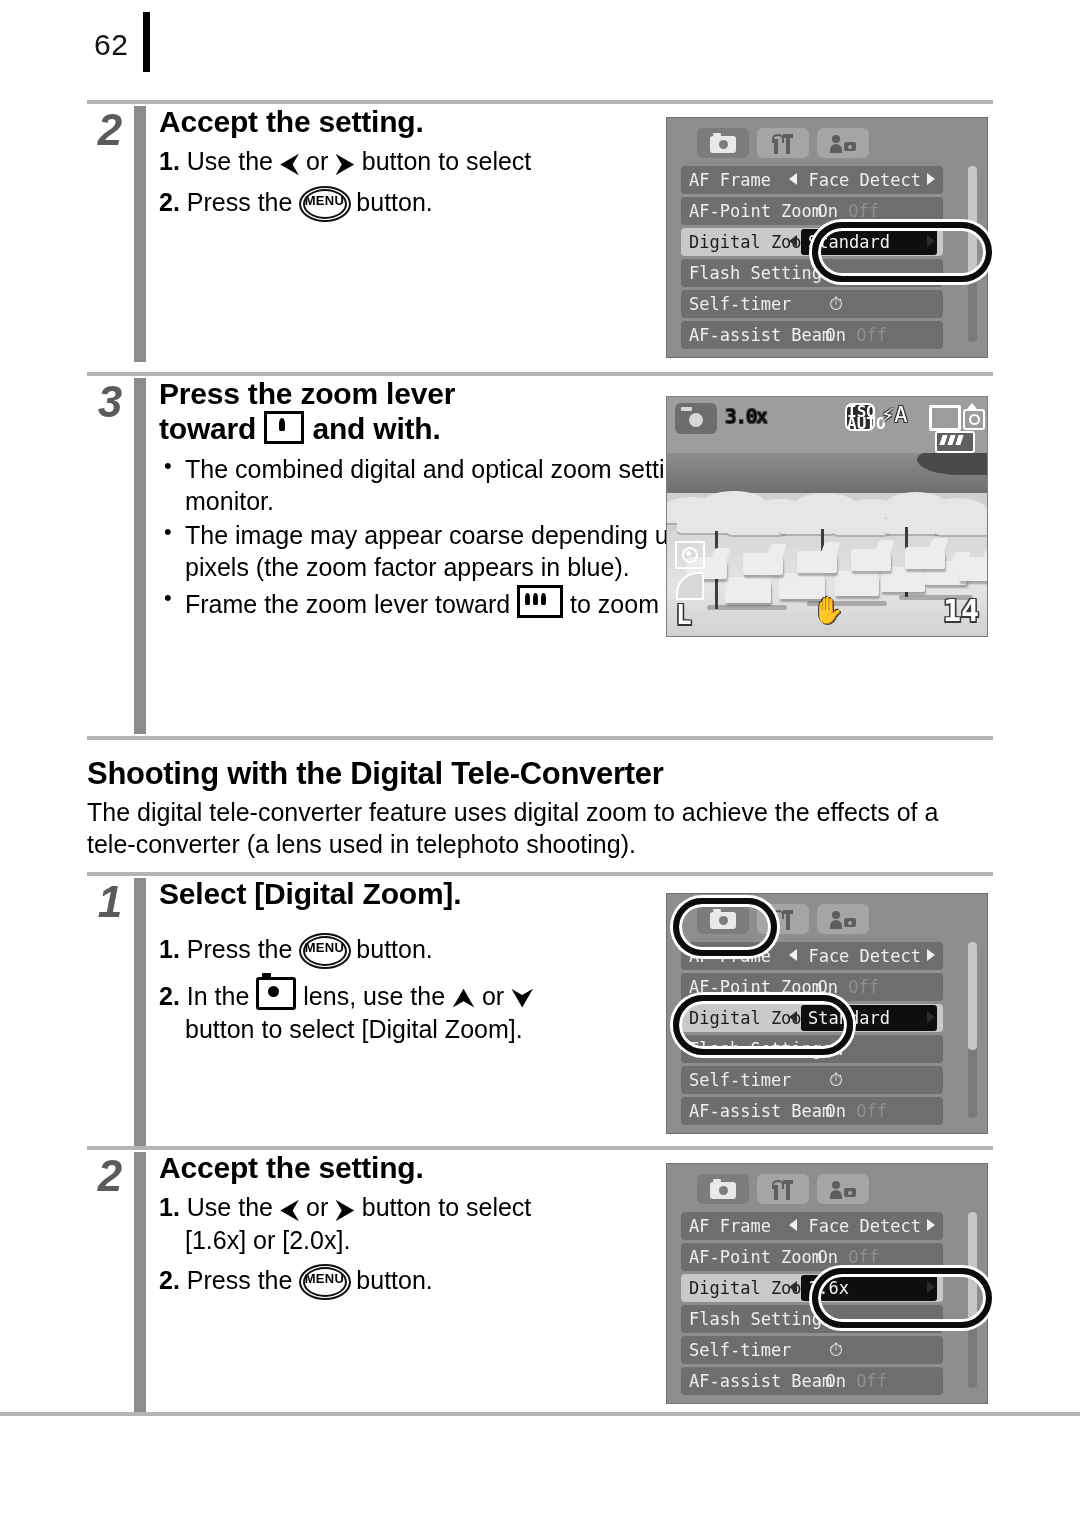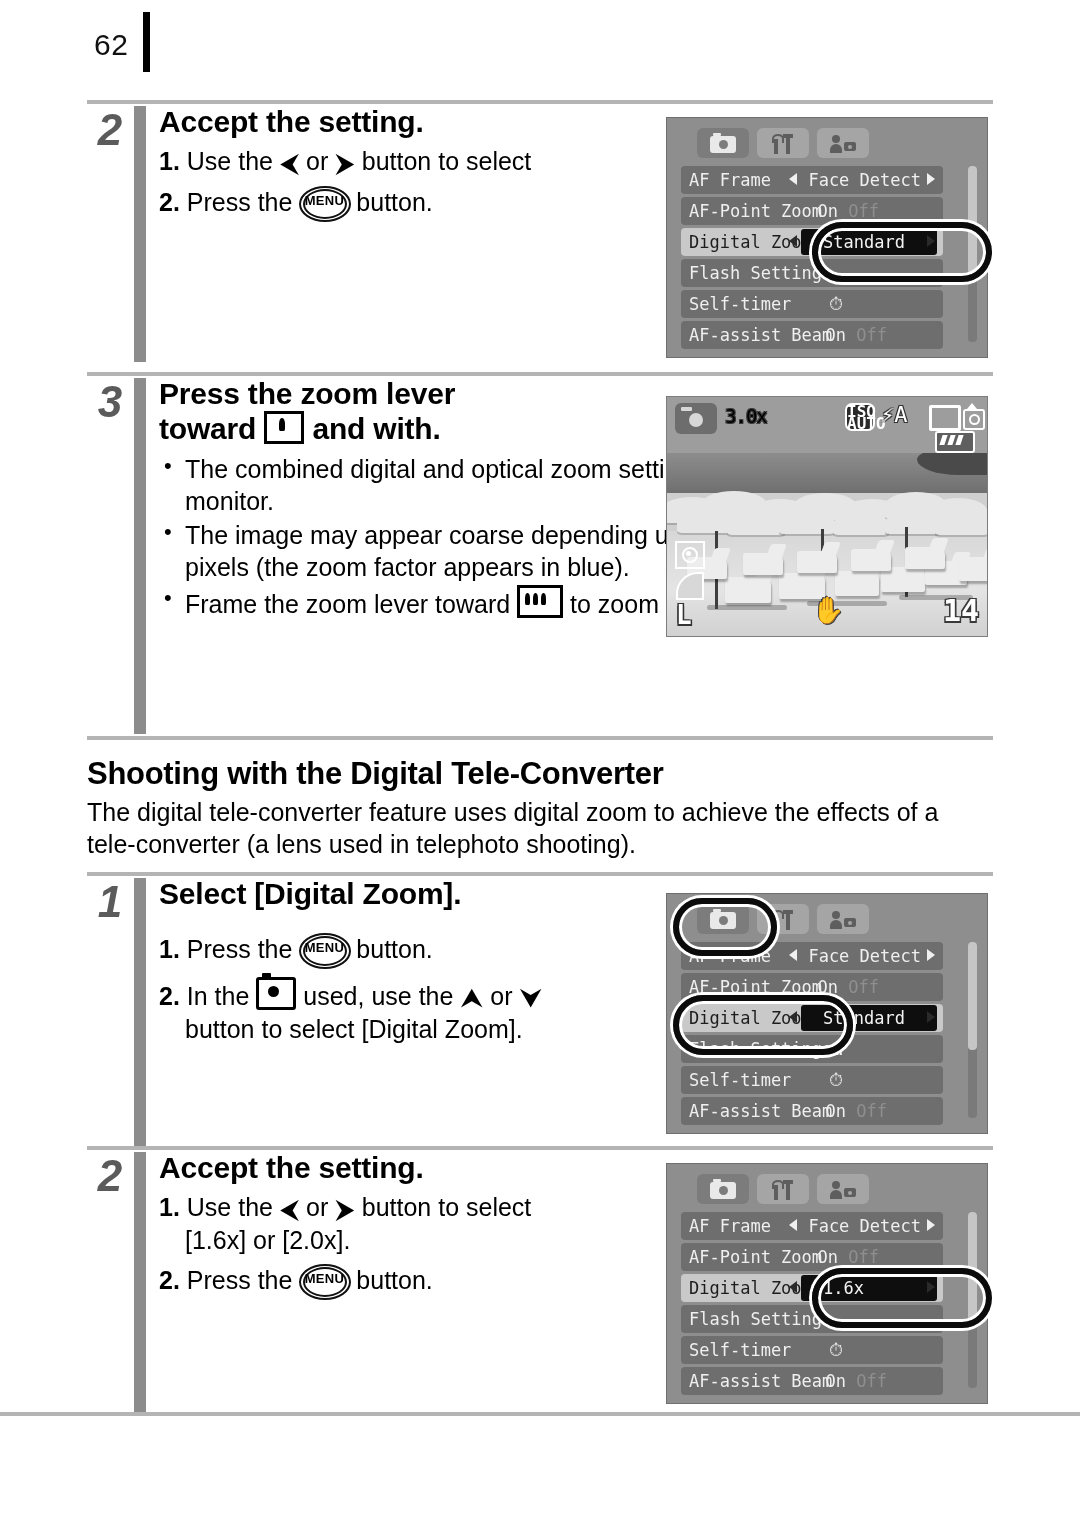--- a/index.html
+++ b/index.html
@@ -184,21 +184,21 @@
     font-size:17px; color:#efefef; white-space:nowrap;
   }
   .mrow .val .off { color:#8f8f8f; }
   .mrow .val .on  { color:#efefef; }
 
   .selbox {
     position:absolute; left:120px; top:1px;
     width:136px; height:26px; background:#0e0e0e; border-radius:3px;
   }
   .selbox .sv {
-    position:absolute; left:22px; top:3px; font-size:17px; color:#f2f2f2;
+    position:absolute; left:7px; top:3px; font-size:17px; color:#f2f2f2;
     white-space:nowrap;
   }
   .tri-l { position:absolute; left:108px; top:7px;
     width:0;height:0;border-top:6px solid transparent;border-bottom:6px solid transparent;border-right:8px solid #f0f0f0;}
   .tri-r { position:absolute; left:260px; top:7px;
     width:0;height:0;border-top:6px solid transparent;border-bottom:6px solid transparent;border-left:8px solid #f0f0f0;}
   .tri-l.dk { border-right-color:#2a2a2a; }
   .tri-r.dk { border-left-color:#2a2a2a; }
 
   .st-ic {
@@ -507,21 +507,21 @@
         <span class="o1"></span><span class="o2"></span>
         <span class="t">MENU</span>
       </span>
       <span>button.</span>
     </div>
 
     <div class="sub" style="margin-top:10px;">
       <span class="n">2.</span>
       <span>In the</span>
       <span class="cam-glyph"></span>
-      <span>used, use the</span>
+      <span>lens, use the</span>
       <span class="arr">⮝</span>
       <span>or</span>
       <span class="arr">⮟</span>
       <span class="cont">button to select [Digital Zoom].</span>
     </div>
   </div>
 </div>
 
 <div class="menu-shot" style="left:666px; top:893px;">
   <div class="tabs">

